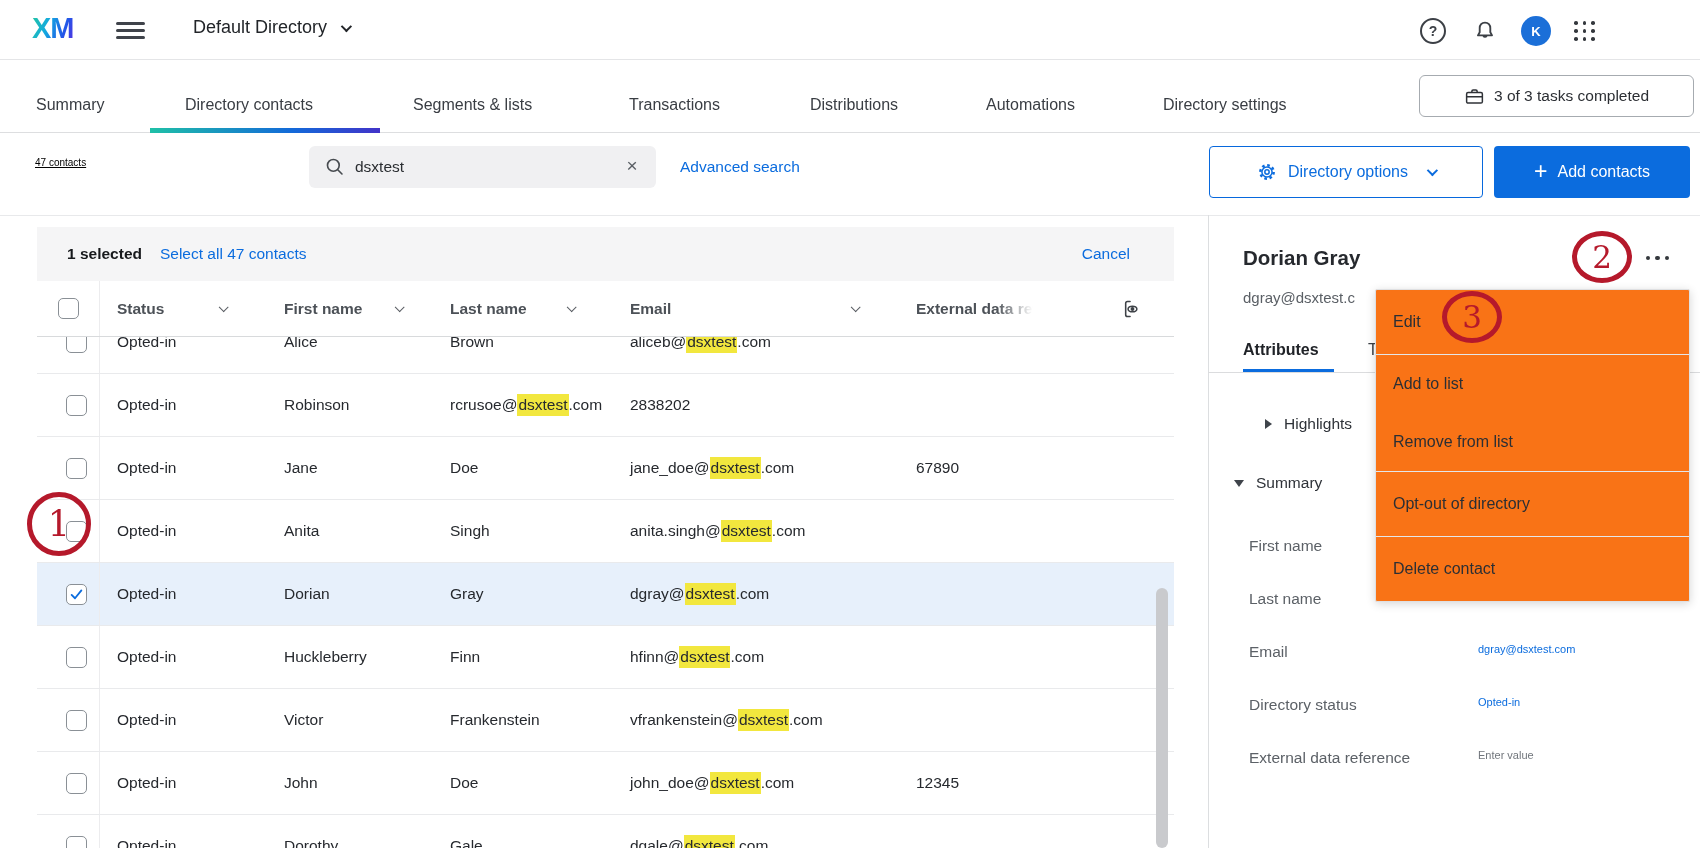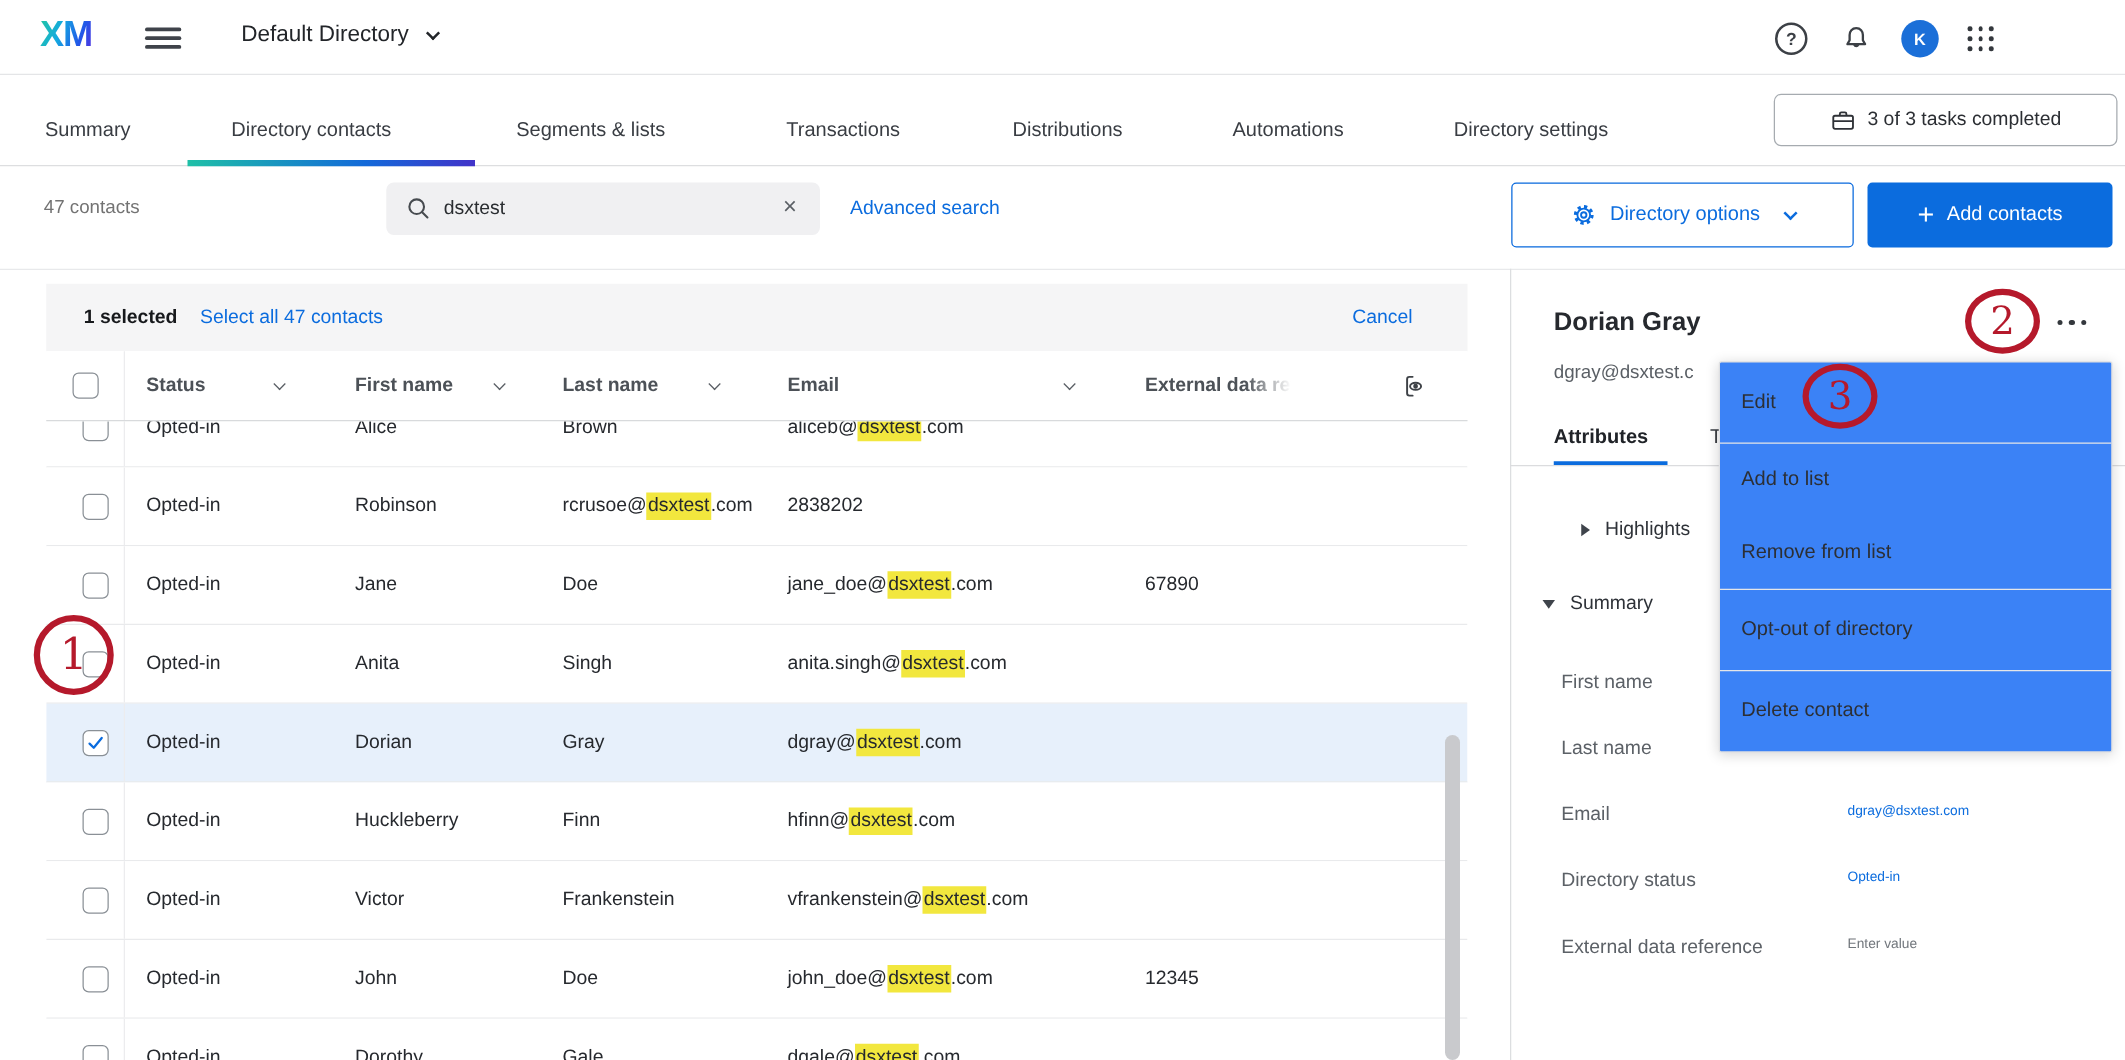--- a/index.html
+++ b/index.html
@@ -25,21 +25,21 @@
 
   
   .tabbar { position:absolute; left:0; top:60px; width:1700px; height:73px; border-bottom:1px solid #dddee0; background:#fff; }
   .tab { position:absolute; top:36px; font-size:16px; color:#393d43; white-space:nowrap; cursor:pointer; }
   .tab-underline { position:absolute; left:150px; top:68px; width:230px; height:5px;
                    background:linear-gradient(90deg,#1fc0a7 0%,#1369d9 62%,#4233c9 100%); }
   .tasks-btn { position:absolute; left:1419px; top:15px; width:275px; height:42px; border:1px solid #a6abb0; border-radius:6px; background:#fff;
                display:flex; align-items:center; justify-content:center; gap:9px; font-size:15.5px; color:#2b2e33; cursor:pointer; }
 
   
-  .count { position:absolute; left:35px; top:157px; font-size:15px; color:#737373; }
+  .count { position:absolute; left:35px; top:157px; font-size:10px; color:#000000;text-decoration:underline; }
   .searchbox { position:absolute; left:309px; top:146px; width:347px; height:42px; background:#f0f0f2; border-radius:6px; }
   .searchbox svg { position:absolute; left:15px; top:10px; }
   .searchbox input { position:absolute; left:46px; top:0; width:255px; height:42px; border:0; background:transparent; outline:none;
                      font-family:"Liberation Sans",sans-serif; font-size:15.5px; color:#2a2d31; }
   .search-clear { position:absolute; right:12px; top:8px; width:24px; height:24px; font-size:19px; color:#5a5f65; display:flex; align-items:center; justify-content:center; cursor:pointer; }
   .adv-link { position:absolute; left:680px; top:158px; font-size:15.5px; color:#0b6cde; cursor:pointer; }
   .opt-btn { position:absolute; left:1209px; top:146px; width:274px; height:52px; background:#fff; border:1px solid #0768dd; border-radius:4px;
              display:flex; align-items:center; justify-content:center; gap:11px; font-size:16px; color:#0b6cde; cursor:pointer; }
   .opt-btn .chev { margin-left:8px; }
   .add-btn { position:absolute; left:1494px; top:146px; width:196px; height:52px; background:#0b6cde; border:0; border-radius:4px;
@@ -82,21 +82,21 @@
   .p-tabs-sep { position:absolute; left:1208px; top:372px; width:492px; height:1px; background:#dbdcde; }
   .p-sec { position:absolute; font-size:15.5px; color:#2e3238; display:flex; align-items:center; gap:12px; cursor:pointer; }
   .tri-r { width:0; height:0; border-left:7px solid #3f444b; border-top:5px solid transparent; border-bottom:5px solid transparent; }
   .tri-d { width:0; height:0; border-top:7px solid #3f444b; border-left:5px solid transparent; border-right:5px solid transparent; }
   .p-field-label { position:absolute; left:1249px; font-size:15.5px; color:#5c6167; }
   .p-field-value { position:absolute; left:1478px; font-size:11px; }
   .p-field-value.link { color:#0b6cde; cursor:pointer; }
   .p-field-value.placeholder { color:#71767c; cursor:text; }
 
   
-  .ctx-menu { position:absolute; left:1375px; top:289px; width:315px; background:#3b82f6; border:1px solid #dfe0e2; border-radius:2px;
+  .ctx-menu { position:absolute; left:1375px; top:289px; width:315px; background:#f97316; border:1px solid #dfe0e2; border-radius:2px;
               box-shadow:0 2px 10px rgba(0,0,0,.16); z-index:8; }
   .ctx-item { display:flex; align-items:center; padding-left:17px; font-size:16px; color:#2c2f34; cursor:pointer; }
   .ctx-sep { height:1px; background:#e5e6e8; }
 
   
   .ann { position:absolute; border:5px solid #b5192b; border-radius:50%; color:#b5192b;
          font-family:"DejaVu Serif", serif; display:flex; align-items:center; justify-content:center; z-index:9; pointer-events:none; }
   .ann1 { left:27px; top:492px; width:64px; height:64px; font-size:35px; }
   .ann2 { left:1572px; top:231px; width:60px; height:52px; font-size:31px; }
   .ann3 { left:1442px; top:291px; width:60px; height:52px; font-size:31px; }

